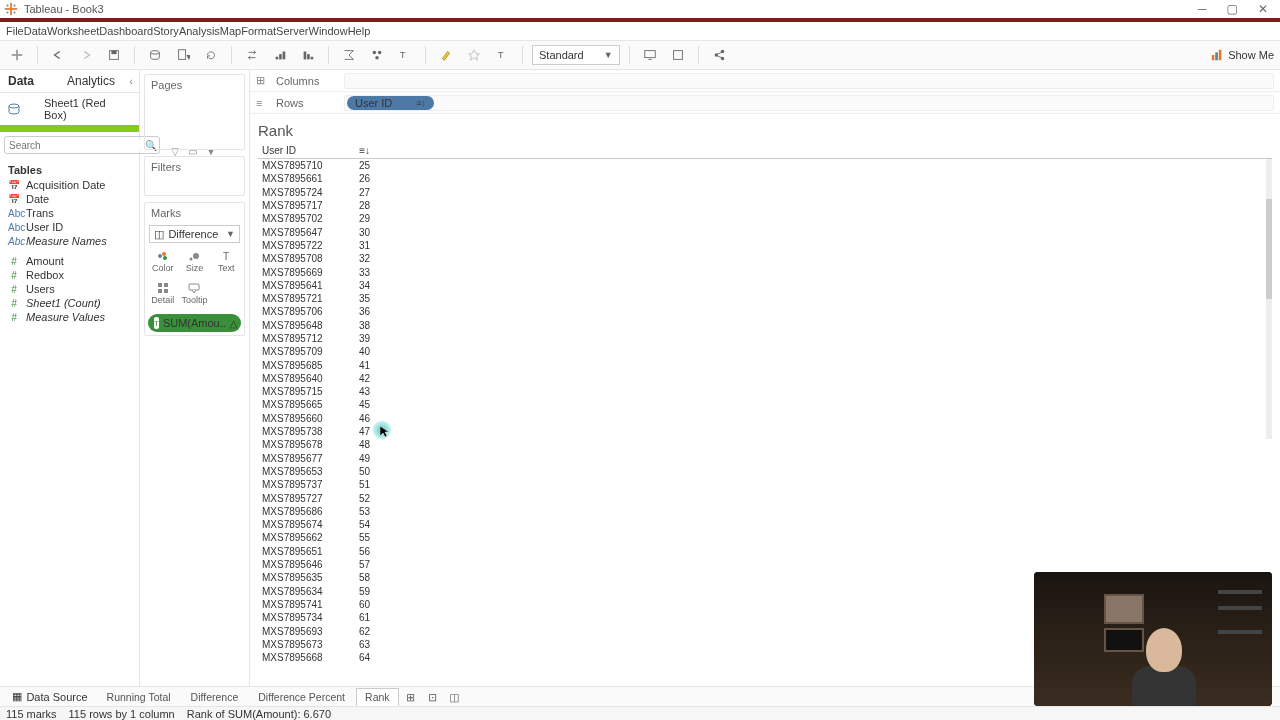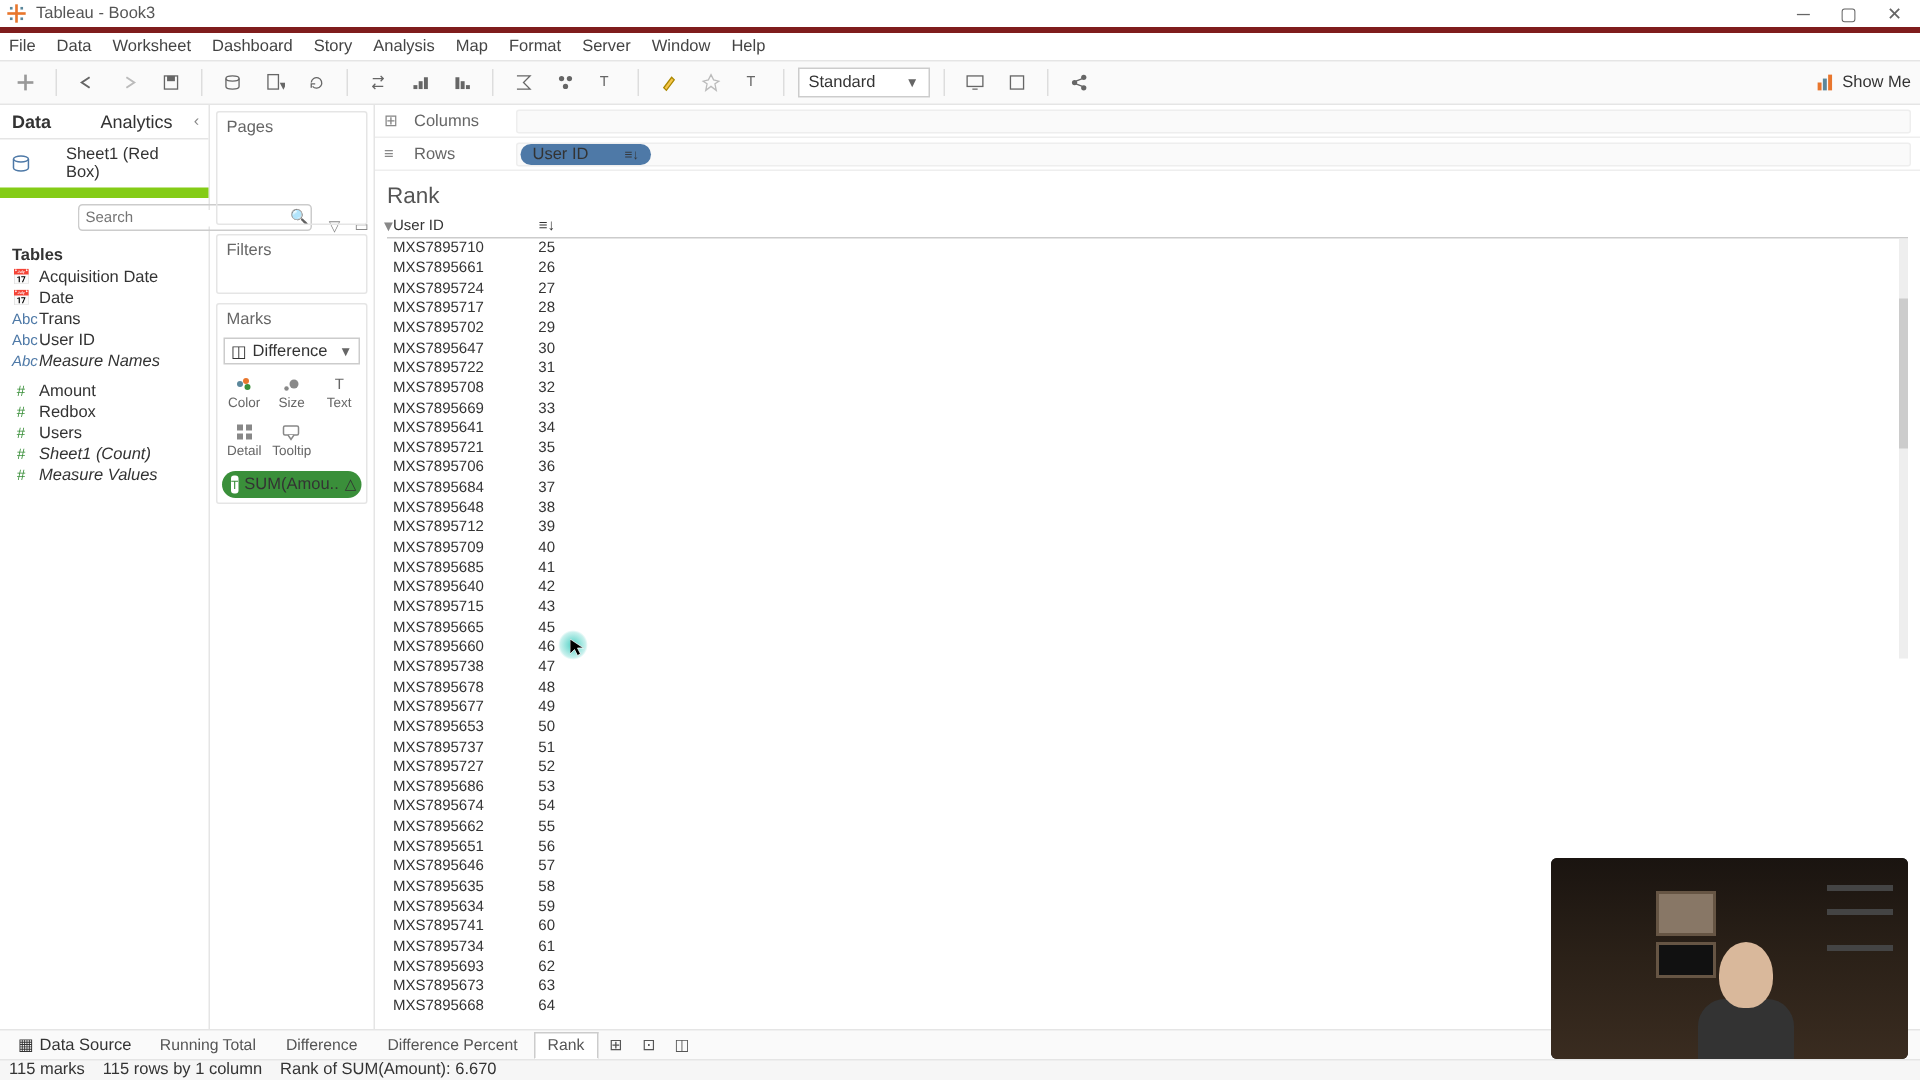--- a/index.html
+++ b/index.html
@@ -2,21 +2,21 @@
 <html><head>
 <meta charset="utf-8">
 <style>
 *{margin:0;padding:0;box-sizing:border-box;font-family:"Segoe UI",Arial,sans-serif;font-size:11px;color:#333;}
 html,body{width:1280px;height:720px;overflow:hidden;background:#fff;}
 .titlebar{height:22px;background:#fff;display:flex;align-items:center;padding:0 4px;border-bottom:4px solid #7f1d1d;}
 .titlebar .logo{width:14px;height:14px;margin-right:6px;}
 .titlebar .title{flex:1;font-size:11px;color:#555;}
 .titlebar .winbtns{display:flex;gap:20px;padding-right:8px;}
 .titlebar .winbtns span{font-size:12px;cursor:pointer;color:#666;}
-.menubar{height:18px;display:flex;align-items:center;padding:0 6px;gap:14px;background:#fff;}
+.menubar{height:18px;display:flex;align-items:center;padding:0 6px;background:#fff;}
 .menubar span{font-size:11px;color:#444;cursor:pointer;}
 .toolbar{height:30px;display:flex;align-items:center;padding:0 6px;gap:6px;border-top:1px solid #e5e5e5;border-bottom:1px solid #e5e5e5;background:#fafafa;}
 .tbtn{width:22px;height:22px;display:flex;align-items:center;justify-content:center;cursor:pointer;border-radius:2px;}
 .tbtn svg{width:14px;height:14px;}
 .tsep{width:1px;height:18px;background:#ddd;margin:0 3px;}
 .fitdd{display:flex;align-items:center;border:1px solid #ccc;height:20px;padding:0 6px;gap:20px;background:#fff;font-size:11px;cursor:pointer;}
 .fitdd .caret{font-size:9px;color:#666;}
 .showme{margin-left:auto;display:flex;align-items:center;gap:4px;cursor:pointer;font-size:11px;}
 .showme .sm-icon{width:14px;height:14px;}
 .main{display:flex;height:620px;}
@@ -76,21 +76,21 @@
 .datarow{display:flex;height:13.3px;align-items:center;}
 .datarow .c1{width:66px;font-size:10px;padding:0 4px;}
 .datarow .c2{width:50px;font-size:10px;text-align:right;padding:0 4px;}
 .cursor-dot{position:absolute;width:20px;height:20px;border-radius:50%;background:radial-gradient(circle,#4fd1c5 0%,rgba(79,209,197,.3) 60%,transparent 70%);pointer-events:none;}
 .cursor-arrow{position:absolute;width:12px;height:12px;pointer-events:none;}
 .bottomtabs{position:absolute;left:0;bottom:14px;height:20px;width:100%;display:flex;align-items:center;border-top:1px solid #e5e5e5;background:#fafafa;padding:0 4px;gap:2px;}
 .btab{padding:2px 8px;font-size:10.5px;border:1px solid transparent;cursor:pointer;color:#555;}
 .btab.ds{border:none;display:flex;gap:4px;}
 .btab.active{background:#fff;border:1px solid #ccc;border-bottom-color:#fff;}
 .btab.icon{padding:2px 4px;width:20px;text-align:center;}
-.status{position:absolute;left:0;bottom:0;height:14px;width:100%;background:#f6f6f6;display:flex;align-items:flex-start;padding:0 6px;gap:12px;font-size:10px;color:#666;border-top:1px solid #e5e5e5;}
+.status{position:absolute;left:0;bottom:0;height:14px;width:100%;background:#f6f6f6;display:flex;align-items:center;padding:0 6px;gap:12px;font-size:10px;color:#666;border-top:1px solid #e5e5e5;}
 .webcam{position:absolute;right:8px;bottom:14px;width:238px;height:134px;background:#222;border-radius:4px;overflow:hidden;}
 .webcam .room{position:absolute;inset:0;background:linear-gradient(180deg,#1a1410 0%,#2b2118 50%,#3a2c20 100%);}
 .webcam .frame{position:absolute;left:70px;top:22px;width:40px;height:30px;border:2px solid #654;background:#876;}
 .webcam .frame2{position:absolute;left:70px;top:56px;width:40px;height:24px;border:2px solid #654;background:#111;}
 .webcam .head{position:absolute;left:112px;top:56px;width:36px;height:44px;background:#d9b89b;border-radius:50% 50% 45% 45%;}
 .webcam .body{position:absolute;left:98px;top:94px;width:64px;height:44px;background:#333;border-radius:18px 18px 0 0;}
 .webcam .shelf1{position:absolute;right:10px;top:18px;width:44px;height:4px;background:#444;}
 .webcam .shelf2{position:absolute;right:10px;top:34px;width:44px;height:4px;background:#444;}
 .webcam .shelf3{position:absolute;right:10px;top:58px;width:44px;height:4px;background:#444;}
 </style>
@@ -268,21 +268,21 @@
       <div class="tab">Analytics</div>
       <div class="collapse">‹</div>
     </div>
     <div class="ds">
       <svg class="cyl" viewBox="0 0 12 12">
           <ellipse cx="6" cy="3" rx="5" ry="2" fill="none" stroke="#4e79a7"></ellipse>
           <path d="M1 3 v6 a5 2 0 0 0 10 0 v-6" fill="none" stroke="#4e79a7"></path>
         </svg>
       <span>Sheet1 (Red Box)</span>
     </div>
-    <div style="display:flex;align-items:flex-end;margin-left:48px;">
+    <div style="display:flex;align-items:flex-end;">
       <div class="search" style="flex:1;">
         <input placeholder="Search" style="">
         <span class="sicon">🔍</span>
       </div>
       <div class="mini">
         <span>▽</span>
         <span>▭</span>
         <span>▼</span>
       </div>
     </div>
@@ -472,24 +472,20 @@
           </div>
           <div class="datarow">
             <div class="c1">MXS7895721</div>
             <div class="c2">35</div>
           </div>
           <div class="datarow">
             <div class="c1">MXS7895706</div>
             <div class="c2">36</div>
           </div>
           <div class="datarow">
-            <div class="c1">MXS7895684</div>
-            <div class="c2">37</div>
-          </div>
-          <div class="datarow">
             <div class="c1">MXS7895648</div>
             <div class="c2">38</div>
           </div>
           <div class="datarow">
             <div class="c1">MXS7895712</div>
             <div class="c2">39</div>
           </div>
           <div class="datarow">
             <div class="c1">MXS7895709</div>
             <div class="c2">40</div>

